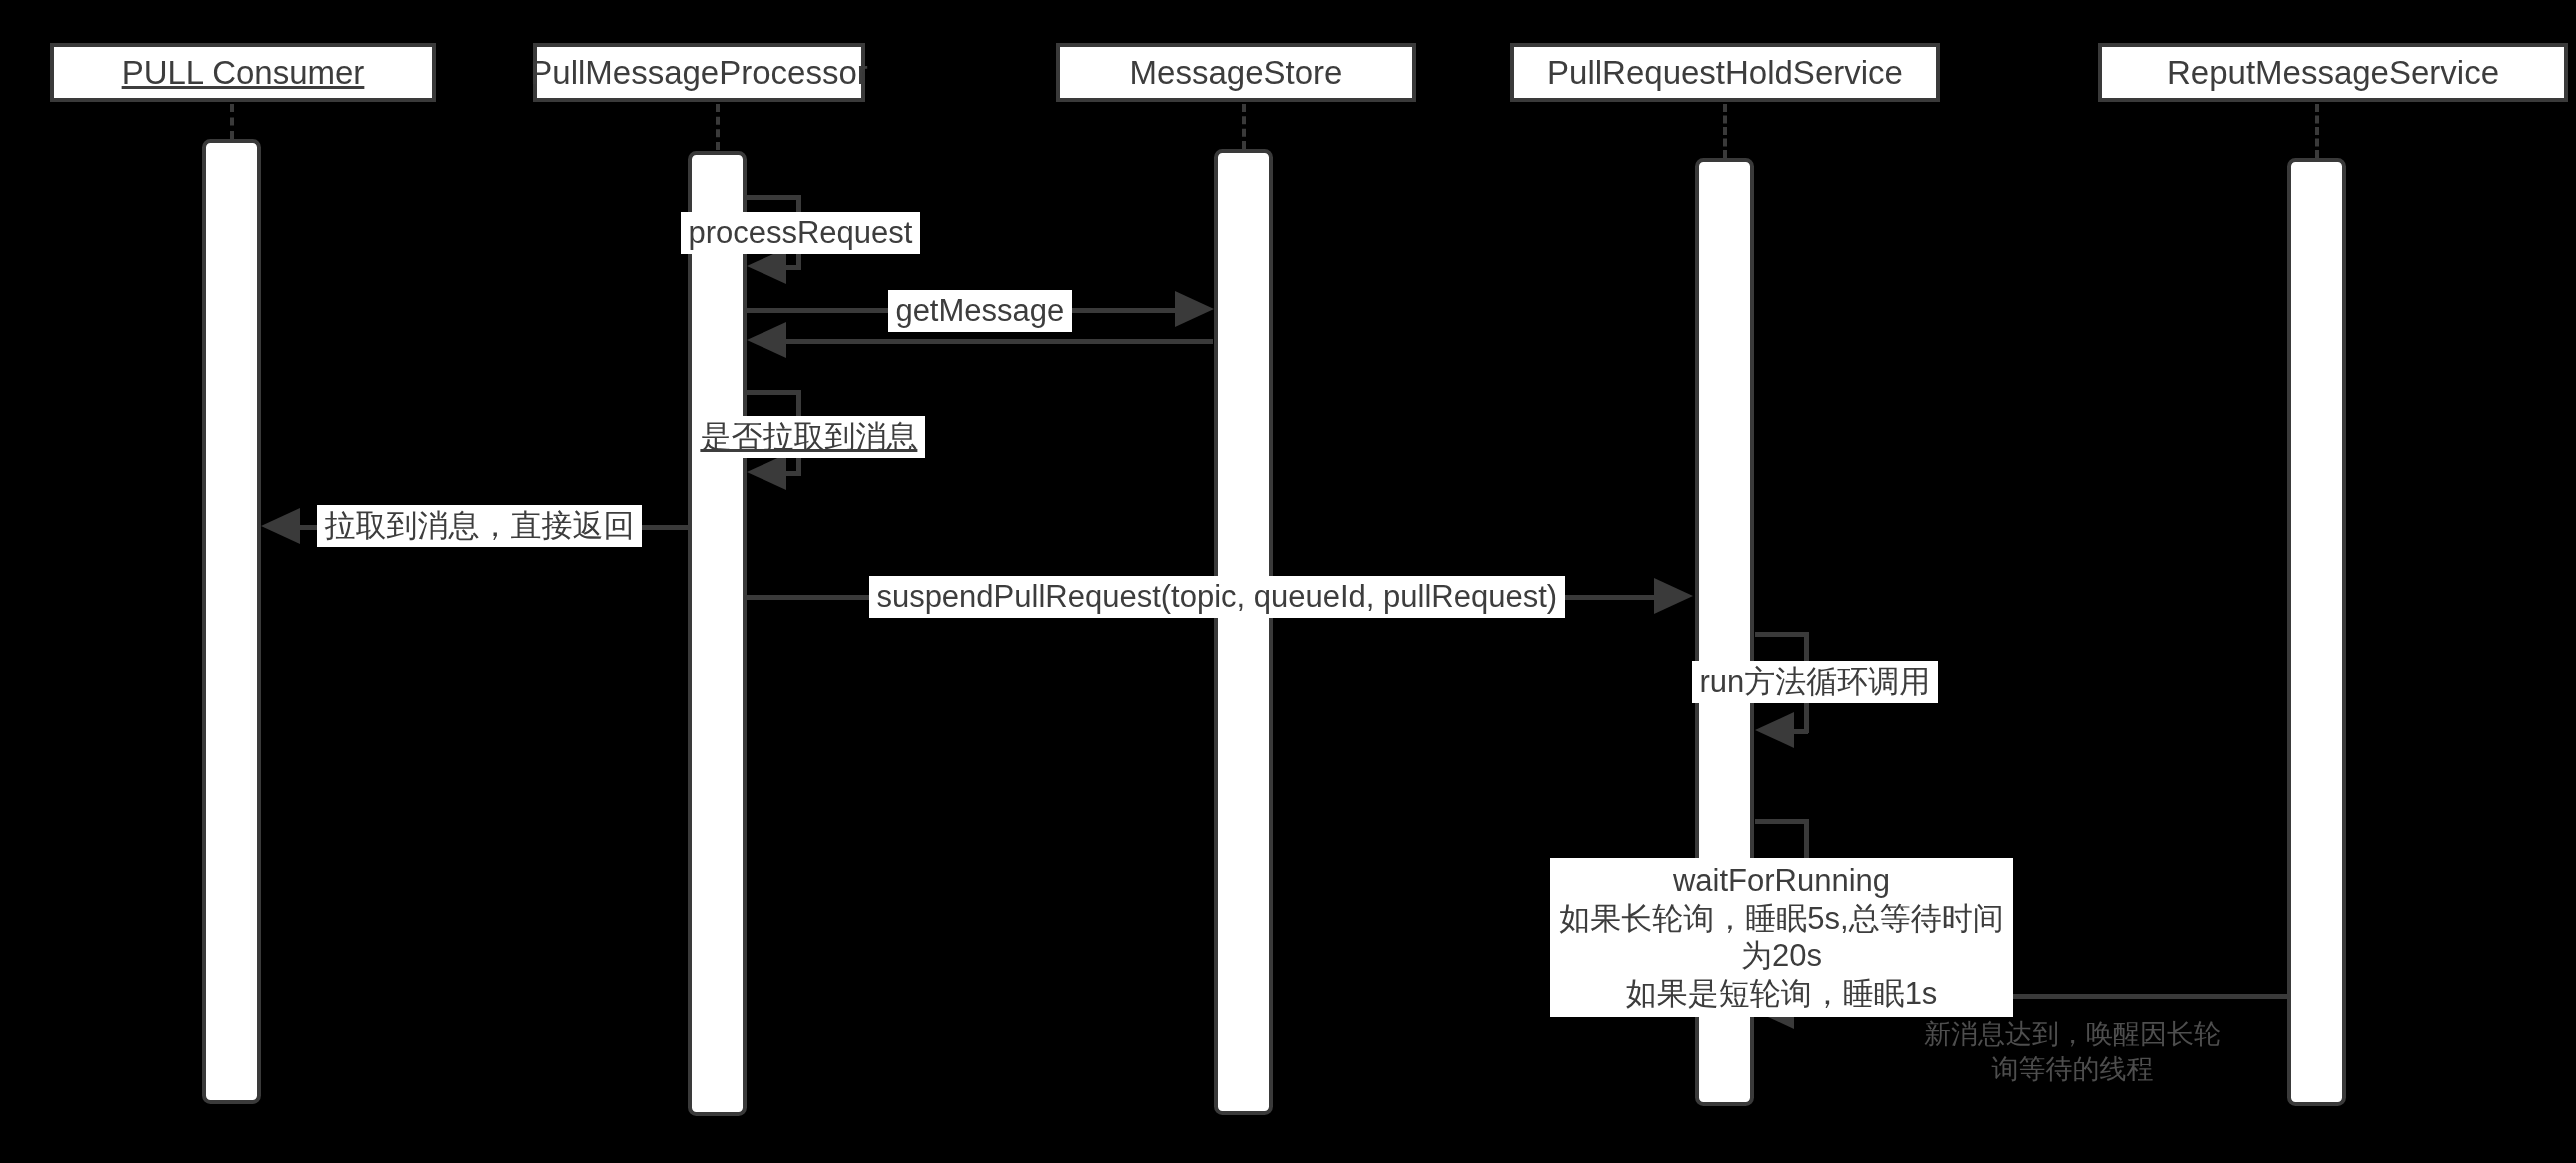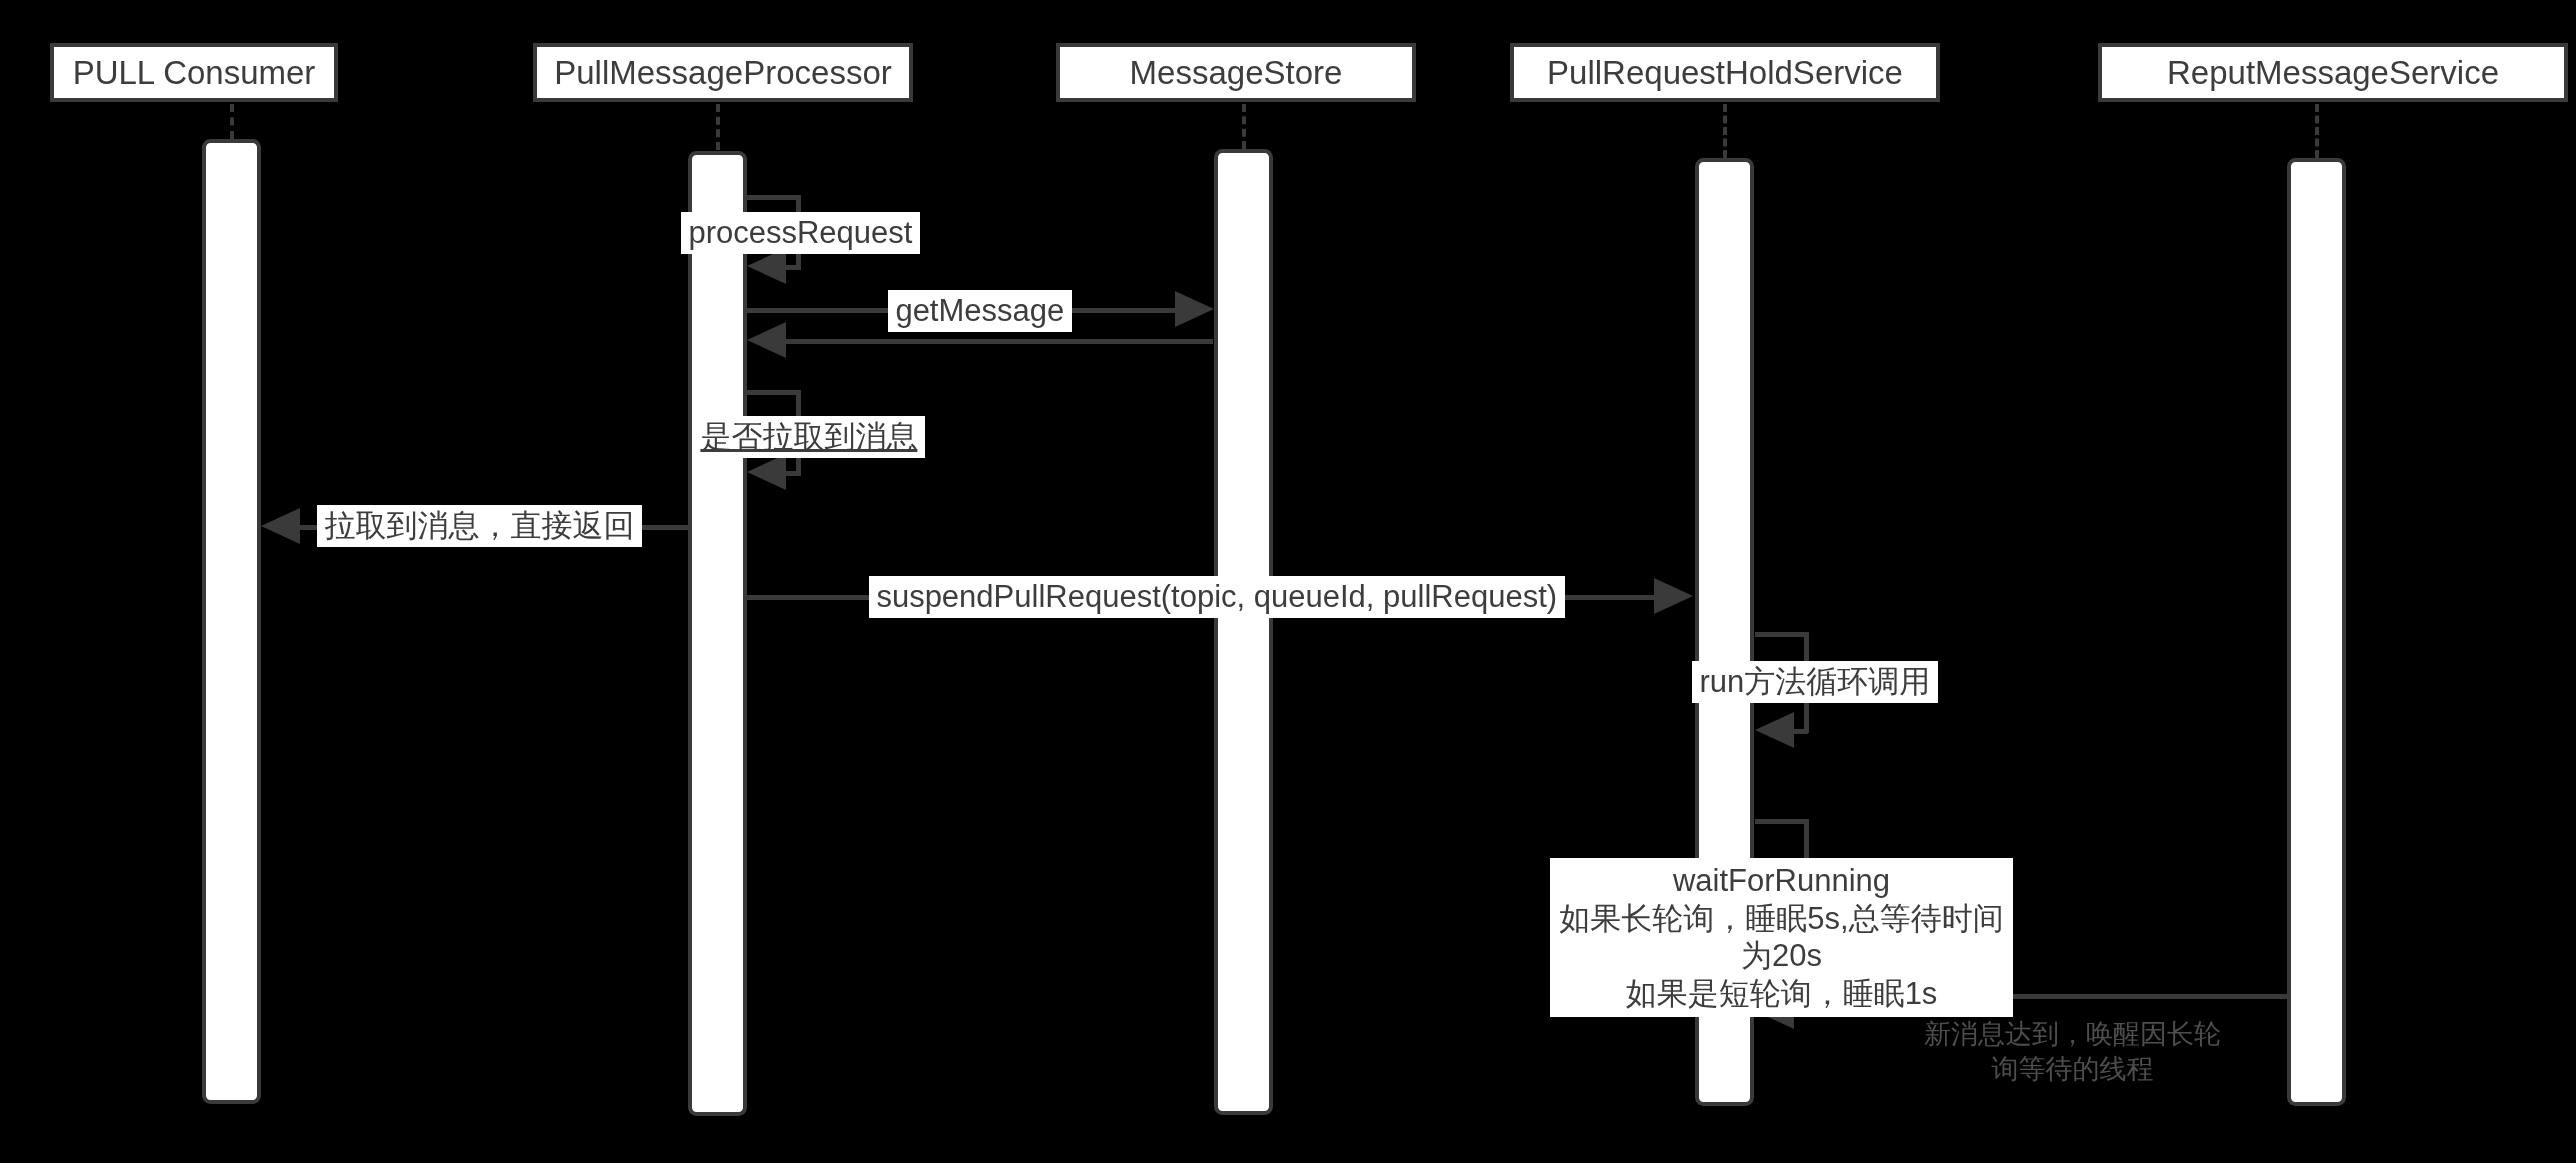--- a/index.html
+++ b/index.html
@@ -82,22 +82,22 @@
     line-height: 1.28;
     text-align: center;
     z-index: 5;
   }
 </style>
 </head>
 <body>
 
 <div id="stage">
 
-  <div class="pbox" style="left:50px;   width:288px;">PULL Consumer</div>
-  <div class="pbox" style="left:533px;  width:380px;text-align:right;">PullMessageProcessor</div>
+  <div class="pbox" style="left:50px;   width:386px;text-decoration:underline;">PULL Consumer</div>
+  <div class="pbox" style="left:533px;  width:332px;text-align:right;">PullMessageProcessor</div>
   <div class="pbox" style="left:1056px; width:360px;">MessageStore</div>
   <div class="pbox" style="left:1510px; width:430px;">PullRequestHoldService</div>
   <div class="pbox" style="left:2098px; width:470px;">ReputMessageService</div>
 
   <div class="lifeline" style="left:230px;  top:104px; height:35px;"></div>
   <div class="lifeline" style="left:716px;  top:104px; height:46px;"></div>
   <div class="lifeline" style="left:1242px; top:104px; height:45px;"></div>
   <div class="lifeline" style="left:1723px; top:104px; height:54px;"></div>
   <div class="lifeline" style="left:2315px; top:104px; height:54px;"></div>
 

